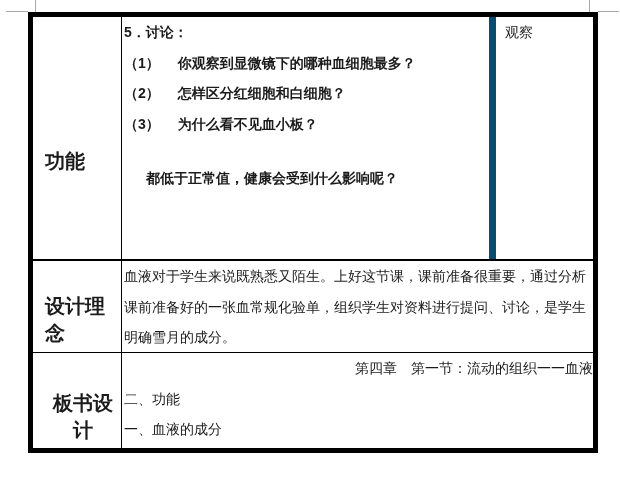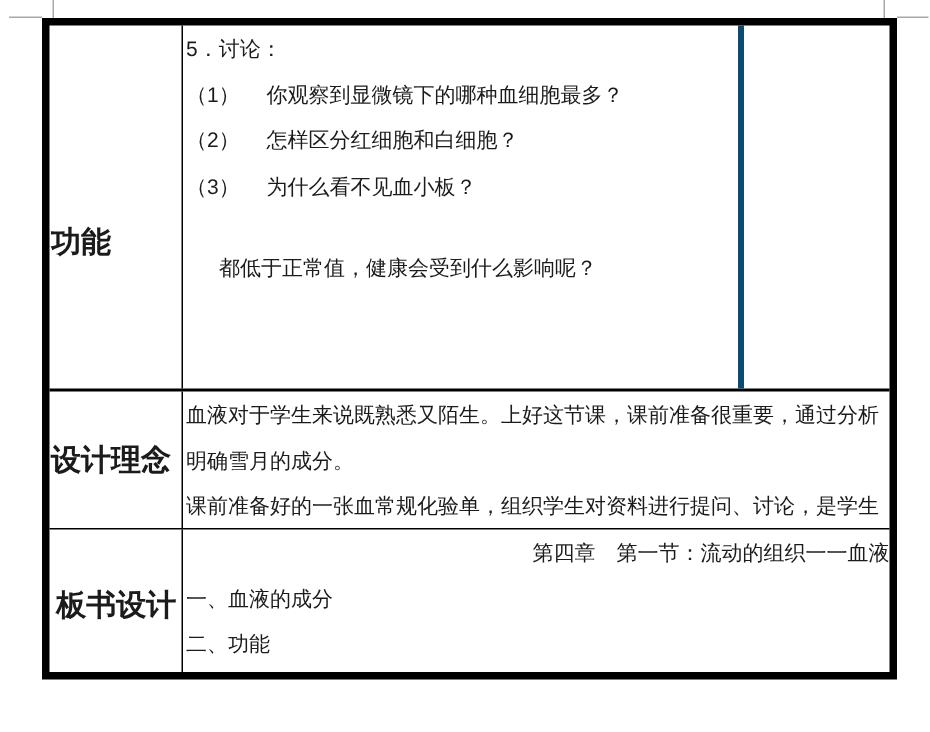--- a/index.html
+++ b/index.html
@@ -41,36 +41,37 @@
   .row-2 { height: 92px;  border-bottom: 1px solid #000000; }
   .row-3 { flex: 1; }
 
   .hdr-cell {
     width: 89px;
     box-sizing: border-box;
     border-right: 1px solid #000000;
     font-size: 20px;
     font-weight: bold;
     letter-spacing: 0px;
-    padding-left: 1px;
+    padding-left: 12px;
     flex-shrink: 0;
   }
   .row-1 .hdr-cell { padding-top: 131px; }
   .row-2 .hdr-cell { padding-top: 32px; }
   .row-3 .hdr-cell { padding-top: 37px; text-align: center; }
 
   .content-cell {
     box-sizing: border-box;
     font-size: 14px;
     overflow: hidden;
   }
   .row-1 .content-cell {
     width: 374px;
-    border-right: 4px solid #0c4a6e;
+    border-right: 7px solid #0c4a6e;
     flex-shrink: 0;
+    font-weight: bold;
   }
   .methods-cell {
     flex: 1;
     box-sizing: border-box;
     font-size: 14px;
     padding-left: 7px;
   }
   .row-2 .content-cell, .row-3 .content-cell { flex: 1; }
 
   .ln {
@@ -99,38 +100,39 @@
       <span>功能</span>
     </div>
     <div class="content-cell">
       <span class="ln">5．讨论：</span>
       <span class="ln">（1）　 你观察到显微镜下的哪种血细胞最多？</span>
       <span class="ln">（2）　 怎样区分红细胞和白细胞？</span>
       <span class="ln">（3）　 为什么看不见血小板？</span>
       <span class="ln indent">都低于正常值，健康会受到什么影响呢？</span>
     </div>
     <div class="methods-cell">
+      <span class="ln">观察</span>
     </div>
   </div>
 
   <div class="row row-2">
     <div class="hdr-cell">
       <span>设计理念</span>
     </div>
     <div class="content-cell">
       <span class="ln">血液对于学生来说既熟悉又陌生。上好这节课，课前准备很重要，通过分析</span>
+      <span class="ln">课前准备好的一张血常规化验单，组织学生对资料进行提问、讨论，是学生</span>
       <span class="ln">明确雪月的成分。</span>
-      <span class="ln">课前准备好的一张血常规化验单，组织学生对资料进行提问、讨论，是学生</span>
     </div>
   </div>
 
   <div class="row row-3">
     <div class="hdr-cell">
       <span>板书设计</span>
     </div>
     <div class="content-cell">
       <span class="ln center">第四章　第一节：流动的组织一一血液</span>
+      <span class="ln">二、功能</span>
       <span class="ln">一、血液的成分</span>
-      <span class="ln">二、功能</span>
     </div>
   </div>
 
 </div>
 
 </body></html>

